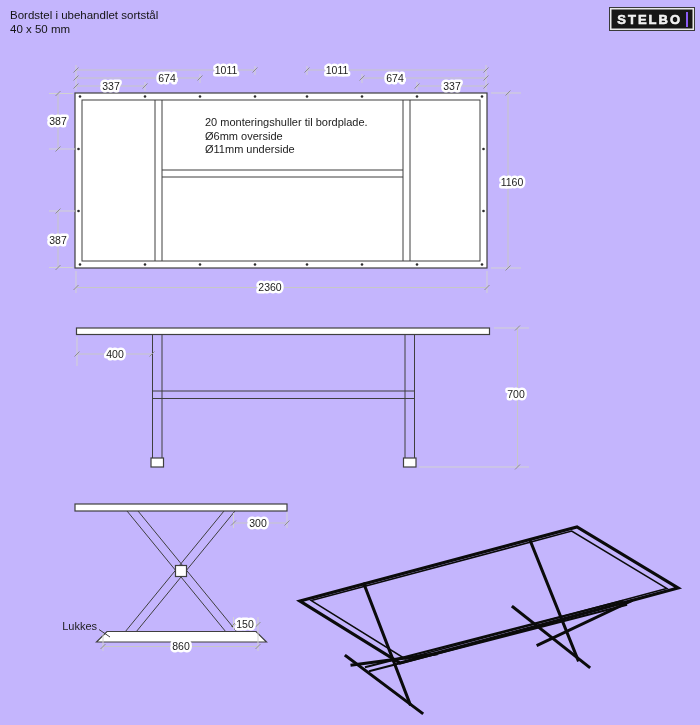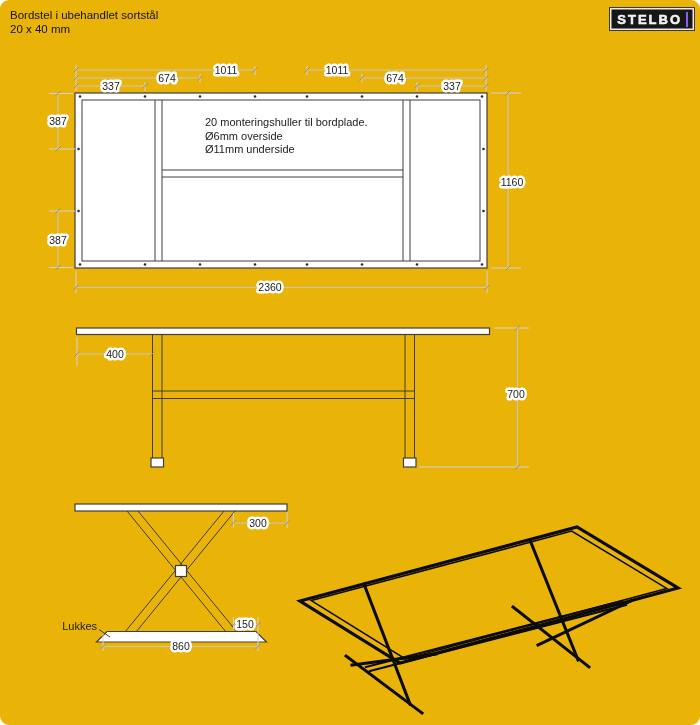--- a/index.html
+++ b/index.html
@@ -1,17 +1,17 @@
 <!DOCTYPE html>
 <html><head>
 <meta charset="utf-8">
 <style>
   html,body{margin:0;padding:0;background:#ffffff;}
   body{width:700px;height:725px;overflow:hidden;font-family:"Liberation Sans",sans-serif;}
-  .sheet{position:relative;width:700px;height:725px;background:#eab308;border-radius:9px;}
+  .sheet{position:relative;width:700px;height:725px;background:#c4b5fd;}
   .title-block{position:absolute;left:10px;top:8px;font-size:11.5px;line-height:14px;color:#141414;}
   .logo{position:absolute;top:7px;right:5px;background:#171717;border:1px solid #3a3a3a;
         box-shadow:inset 0 0 0 1.5px #e9e9e9;padding:2px 6px 2px 7px;}
   .logo span{font-size:13px;font-weight:bold;letter-spacing:2px;color:#ededed;
         -webkit-text-stroke:0.5px #ffffff;border-right:2px solid #8b5cf6;padding-right:4px;}
   svg{position:absolute;left:0;top:0;}
   .dln{stroke:#3f3f3f;stroke-width:1;fill:none;}
   .dlnb{stroke:#3f3f3f;stroke-width:1.2;fill:#ffffff;}
   .dim{stroke:#c7c7c7;stroke-width:1;fill:none;}
   .ext{stroke:#d2d2d2;stroke-width:1;fill:none;}
@@ -23,21 +23,21 @@
   text.note-label{font:11px "Liberation Sans",sans-serif;fill:#1c1c1c;text-anchor:start;stroke:none;}
   text.end-label{font:11px "Liberation Sans",sans-serif;fill:#1c1c1c;text-anchor:end;stroke:none;}
 </style>
 </head>
 <body>
 
 <div class="sheet">
 
   <div class="title-block">
     <div>Bordstel i ubehandlet sortstål</div>
-    <div>20 x 40 mm</div>
+    <div>40 x 50 mm</div>
   </div>
 
   <div class="logo">
     <span>STELBO</span>
   </div>
 
   <svg width="700" height="725" viewBox="0 0 700 725">
 
     <g>
       <g>

